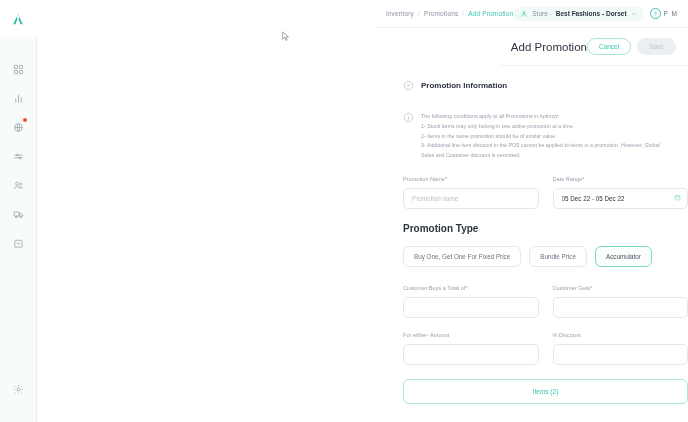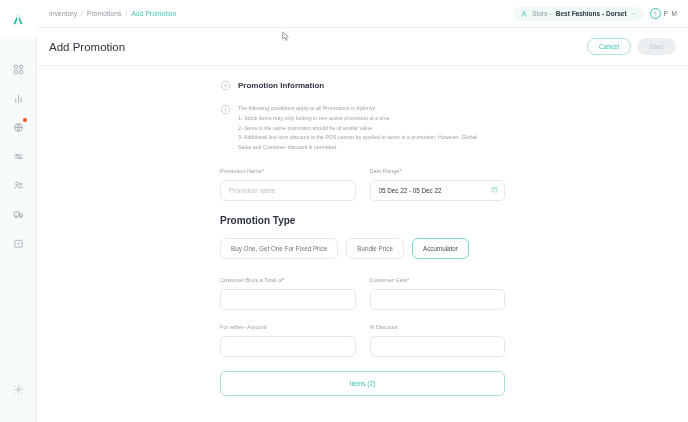--- a/index.html
+++ b/index.html
@@ -33,21 +33,21 @@
   }
   .nav-item svg { display: block; }
   .nav-dot {
     position: absolute; top: 5px; right: 10px;
     width: 4px; height: 4px; border-radius: 50%;
     background: #f4512c;
   }
   .nav-bottom { margin-top: auto; margin-bottom: 18px; }
 
   
-  .main { flex: 1 1 auto; display: flex; flex-direction: column; height: 422px; background: #ffffff; }
+  .main { flex: 1 1 auto; display: flex; flex-direction: column; height: 422px; background: #ffffff; align-items: flex-end; }
 
   .topbar {
     height: 28px; flex: 0 0 28px;
     display: flex; align-items: center;
     border-bottom: 1px solid #eef2f1;
     padding: 0 6px 0 12px;
   }
   .breadcrumb { display: flex; align-items: center; font-size: 6.5px; color: #8b93a1; letter-spacing: .15px; }
   .breadcrumb .crumb { cursor: pointer; }
   .breadcrumb .sep { margin: 0 4px; color: #c9d0d6; }
@@ -83,21 +83,21 @@
     cursor: pointer; border: 1px solid transparent; background: transparent;
     font-family: "Liberation Sans", sans-serif;
   }
   .btn-cancel { color: #3cc4ae; border-color: #a9e3d9; background: #ffffff; }
   .btn-save { color: #c3c9d0; background: #eceff1; border-color: #eceff1; }
 
   
   .content { flex: 1 1 auto; overflow: hidden; position: relative; }
   .form-wrap { width: 285px; margin: 0 auto; padding-top: 14px; }
 
-  .sec-head { display: flex; align-items: center; gap: 7px; margin-bottom: 13px; }
+  .sec-head { display: flex; align-items: center; gap: 7px; margin-bottom: 21px; }
   .sec-title { font-size: 8px; color: #2d3440; font-weight: bold; }
   .circ-icon { width: 11px; height: 11px; flex: 0 0 11px; }
 
   .notice { display: flex; gap: 7px; align-items: flex-start; margin-bottom: 15px; }
   .notice-body { font-size: 5.3px; line-height: 1.85; color: #9aa1ad; }
   .notice-body p { margin: 0; }
 
   .row { display: flex; gap: 14px; margin-bottom: 14px; }
   .field { flex: 1 1 0; min-width: 0; }
   .field-label { font-size: 5.6px; color: #9aa1ad; margin-bottom: 5px; display: block; }

